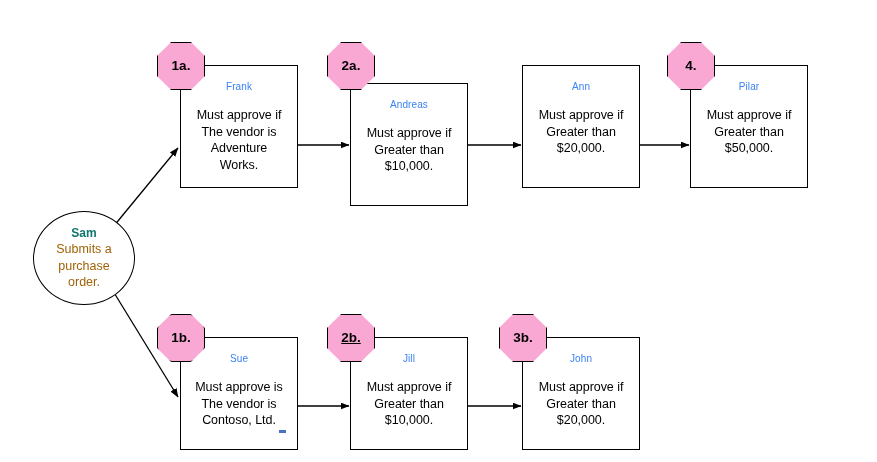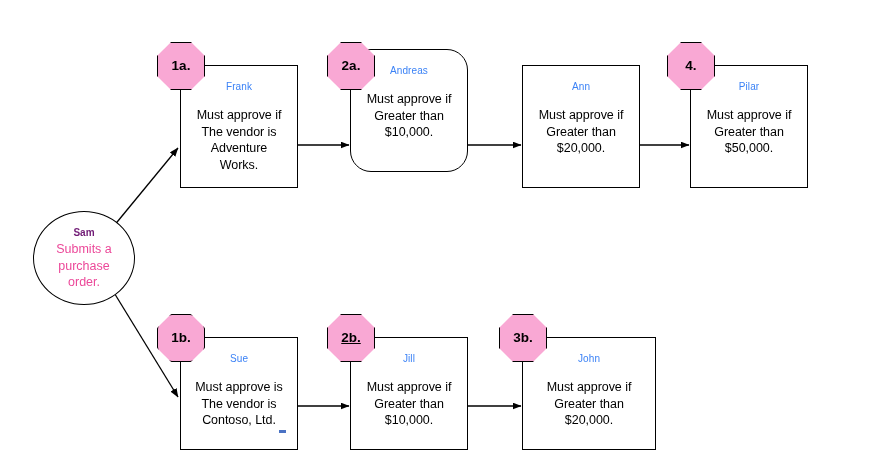--- a/index.html
+++ b/index.html
@@ -74,28 +74,28 @@
     border-radius: 50%;
     background: #ffffff;
     box-sizing: border-box;
     display: flex;
     flex-direction: column;
     align-items: center;
     justify-content: center;
     text-align: center;
   }
   .start-title {
-    font-size: 10px;
+    font-size: 12px;
     font-weight: bold;
-    color: #701a75;
+    color: #0f766e;
     line-height: 16px;
   }
   .start-body {
     font-size: 12.5px;
-    color: #ec4899;
+    color: #a16207;
     line-height: 16.5px;
     white-space: pre-line;
   }
   .caret-mark {
     position: absolute;
     width: 7px;
     height: 3px;
     background: #4a72c4;
   }
 </style>
@@ -134,21 +134,21 @@
     <div class="node-title">Frank</div>
     <div class="node-body">Must approve if
 The vendor is
 Adventure
 Works.</div>
   </div>
   <div class="octagon" style="left:157px; top:42px;">
     <span class="octagon-label">1a.</span>
   </div>
 
-  <div class="node-box" style="left:350px; top:49px; width:118px; height:123px;border-radius:21px;">
+  <div class="node-box" style="left:350px; top:83px; width:118px; height:123px;">
     <div class="node-title">Andreas</div>
     <div class="node-body">Must approve if
 Greater than
 $10,000.</div>
   </div>
   <div class="octagon" style="left:327px; top:42px;">
     <span class="octagon-label">2a.</span>
   </div>
 
   <div class="node-box" style="left:522px; top:65px; width:118px; height:123px;">
@@ -182,21 +182,21 @@
   <div class="node-box" style="left:350px; top:337px; width:118px; height:113px;">
     <div class="node-title">Jill</div>
     <div class="node-body">Must approve if
 Greater than
 $10,000.</div>
   </div>
   <div class="octagon" style="left:327px; top:314px;text-decoration:underline;">
     <span class="octagon-label">2b.</span>
   </div>
 
-  <div class="node-box" style="left:522px; top:337px; width:134px; height:113px;">
+  <div class="node-box" style="left:522px; top:337px; width:118px; height:113px;">
     <div class="node-title">John</div>
     <div class="node-body">Must approve if
 Greater than
 $20,000.</div>
   </div>
   <div class="octagon" style="left:499px; top:314px;">
     <span class="octagon-label">3b.</span>
   </div>
 
 </div>

